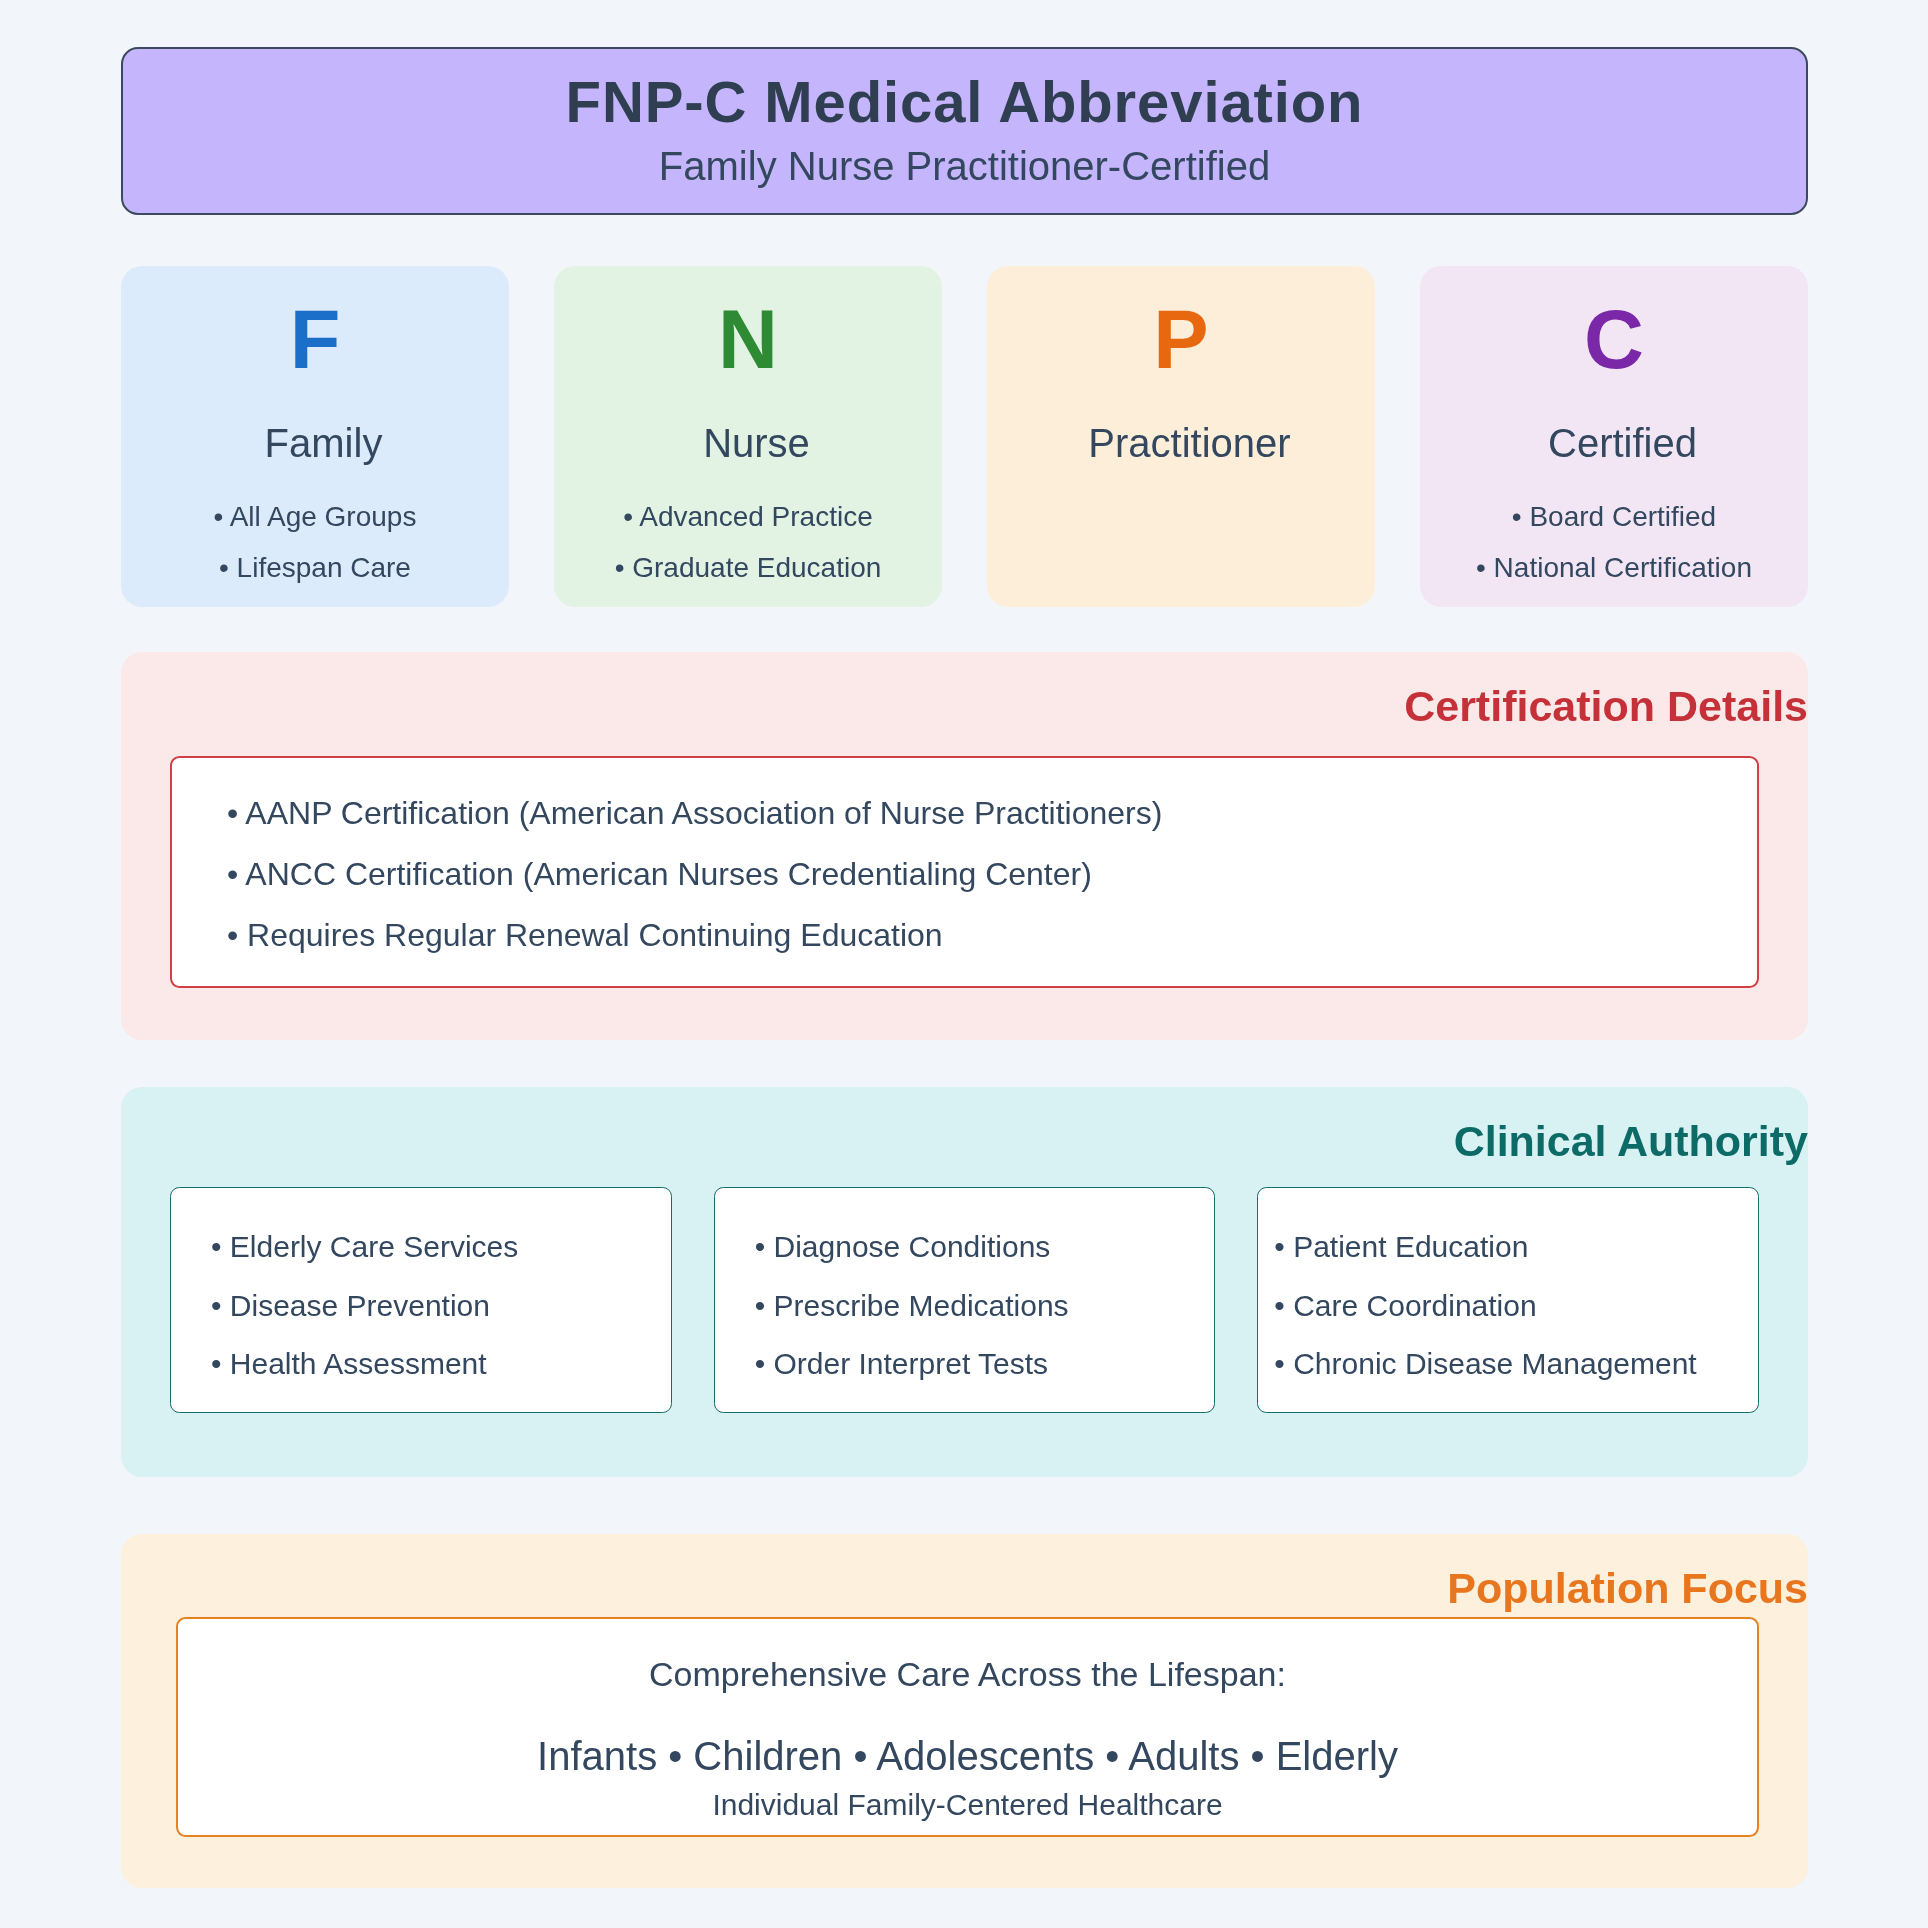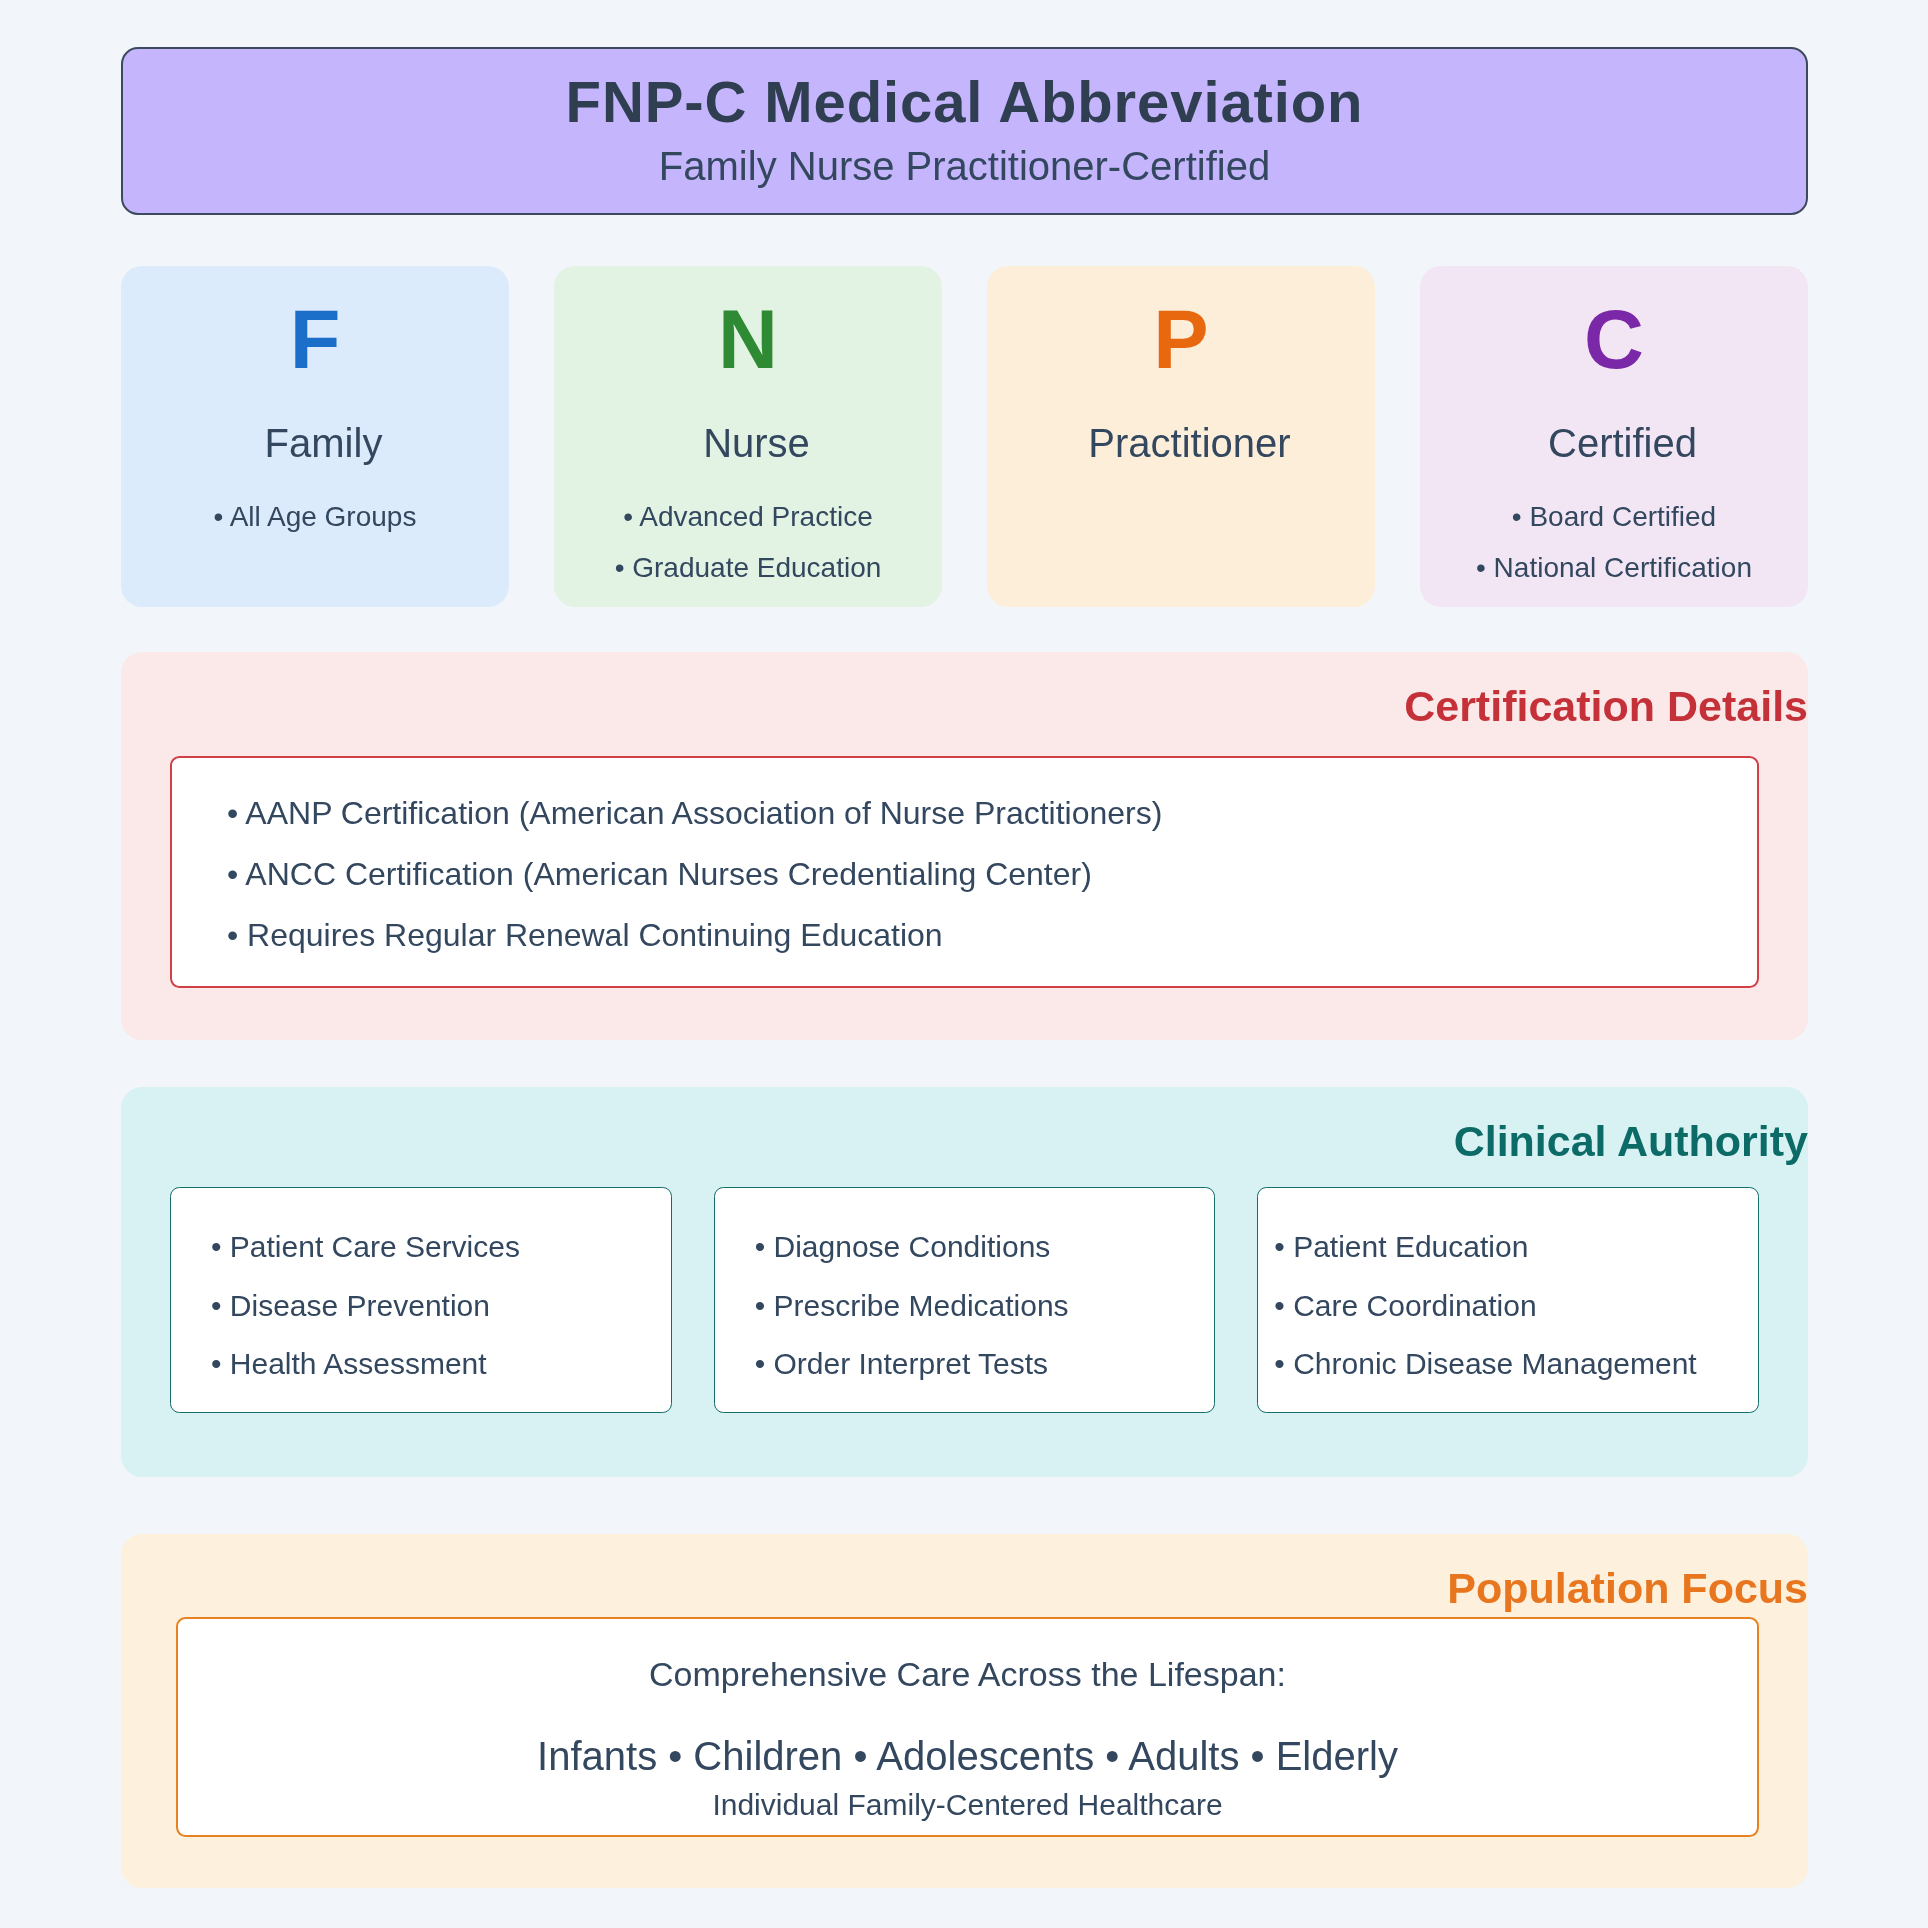--- a/index.html
+++ b/index.html
@@ -76,20 +76,21 @@
     <div class="sub-title">Family Nurse Practitioner-Certified</div>
   </div>
 
   <div class="cards">
 
     <div class="card" style="background: rgb(220, 235, 251);">
       <div class="card-letter" style="color: rgb(28, 111, 201);">F</div>
       <div class="card-word">Family</div>
       <div class="card-bullets">
         <div>• All Age Groups</div>
+        <div>• Lifespan Care</div>
       </div>
     </div>
 
     <div class="card" style="background: rgb(226, 243, 227);">
       <div class="card-letter" style="color: rgb(46, 139, 52);">N</div>
       <div class="card-word">Nurse</div>
       <div class="card-bullets">
         <div>• Advanced Practice</div>
         <div>• Graduate Education</div>
       </div>
@@ -118,21 +119,21 @@
       <div class="cert-item">• ANCC Certification (American Nurses Credentialing Center)</div>
       <div class="cert-item">• Requires Regular Renewal Continuing Education</div>
     </div>
   </div>
 
   <div class="section" id="clinical-section" style="background: rgb(216, 241, 243);">
     <div class="section-title" style="color: rgb(12, 107, 102);">Clinical Authority</div>
     <div class="clin-grid">
 
       <div class="clin-box" style="border-color: rgb(21, 110, 104);">
-        <div class="clin-item">• Patient Care Services</div>
+        <div class="clin-item">• Elderly Care Services</div>
         <div class="clin-item">• Disease Prevention</div>
         <div class="clin-item">• Health Assessment</div>
       </div>
 
       <div class="clin-box" style="border-color: rgb(21, 110, 104);">
         <div class="clin-item">• Diagnose Conditions</div>
         <div class="clin-item">• Prescribe Medications</div>
         <div class="clin-item">• Order Interpret Tests</div>
       </div>
 

